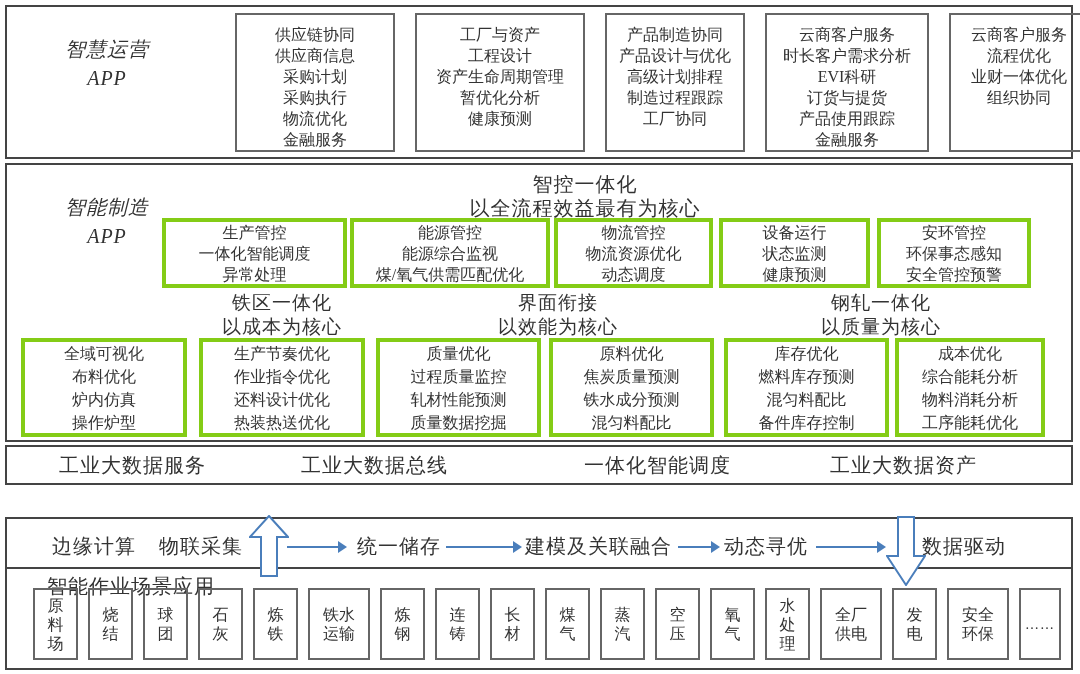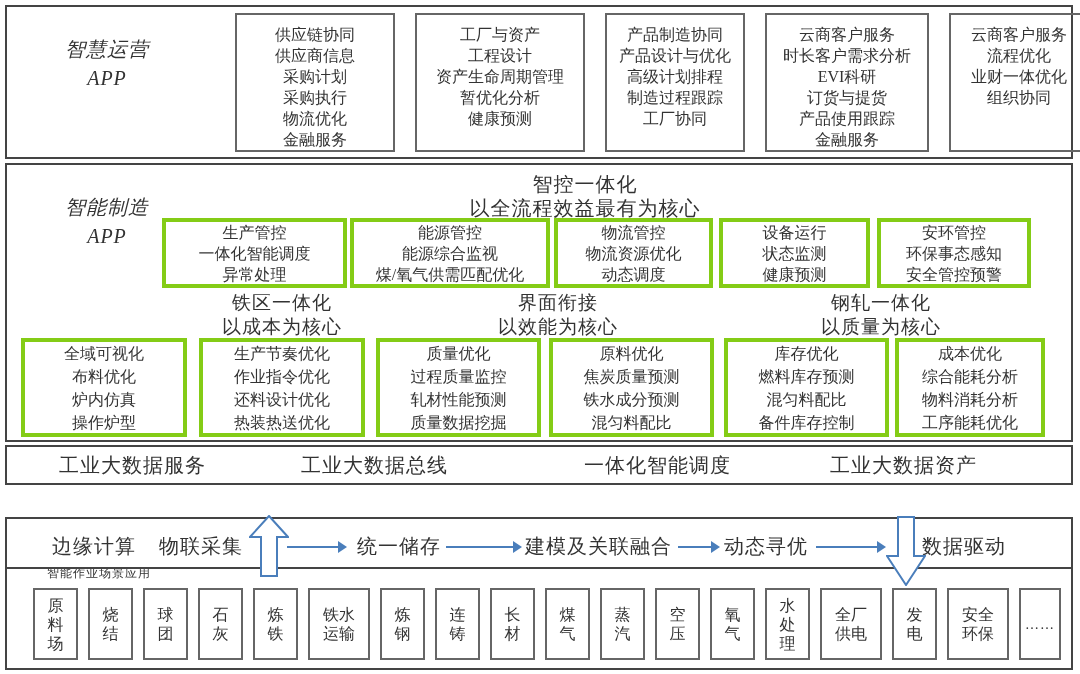--- a/index.html
+++ b/index.html
@@ -73,21 +73,21 @@
   }
   .arrow-1{left:280px;width:58px}
   .arrow-2{left:439px;width:74px}
   .arrow-3{left:671px;width:40px}
   .arrow-4{left:809px;width:68px}
   .block-arrow{position:absolute;z-index:3;}
   .block-up{left:242px;top:-4px;}
   .block-down{left:879px;top:-3px;}
 
   
-  .b5title{position:absolute;left:40px;top:14px;font-size:12px;letter-spacing:1px;text-align:center;}
+  .b5title{position:absolute;left:40px;top:22px;font-size:20px;letter-spacing:1px;text-align:center;}
   #b5boxes{position:absolute;left:26px;top:37px;height:72px;display:flex;gap:10px;}
   .scen{
     border:2px solid #666;box-sizing:border-box;width:45px;height:72px;
     display:flex;flex-direction:column;justify-content:center;align-items:center;
     font-size:16px;line-height:19px;text-align:center;
   }
   .scen-6,.scen-15,.scen-17{width:62px}
   .scen-18{width:42px;font-size:14px;letter-spacing:1px;}
   .ln{white-space:nowrap;}
 </style>

